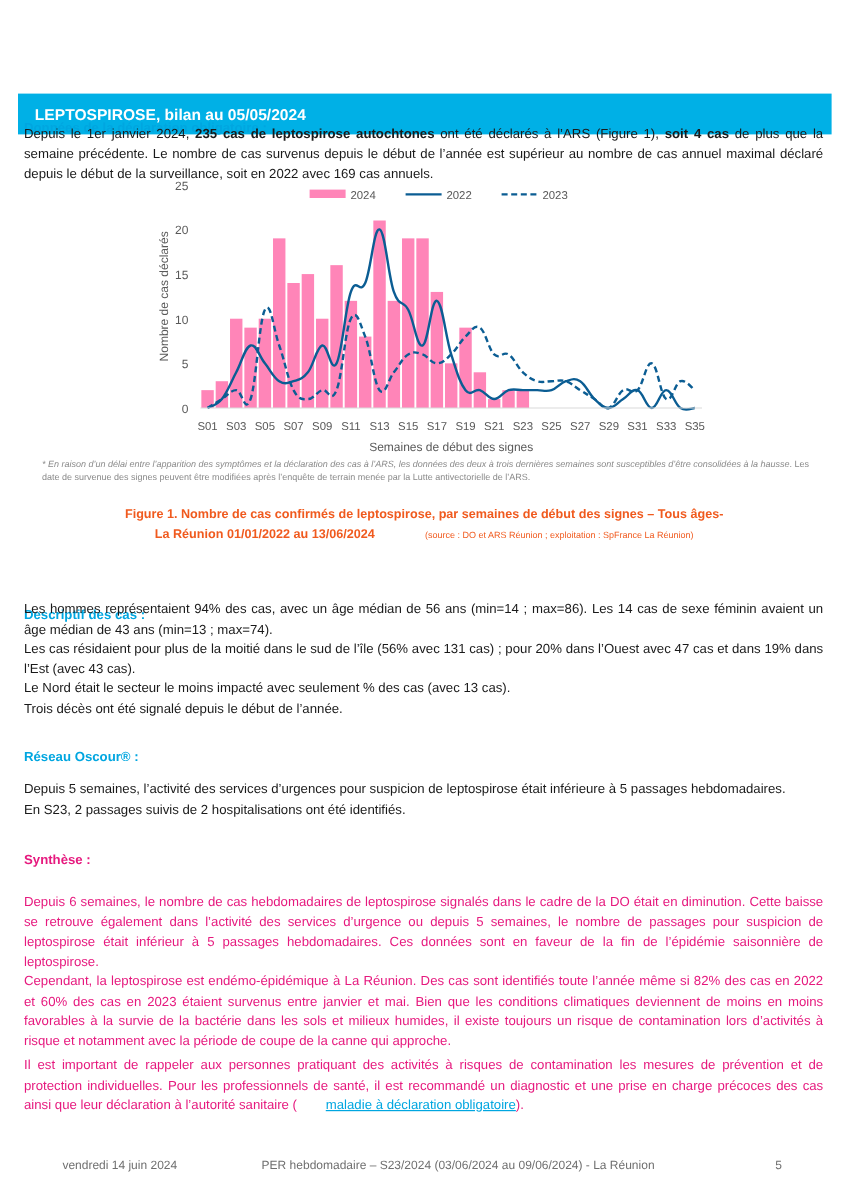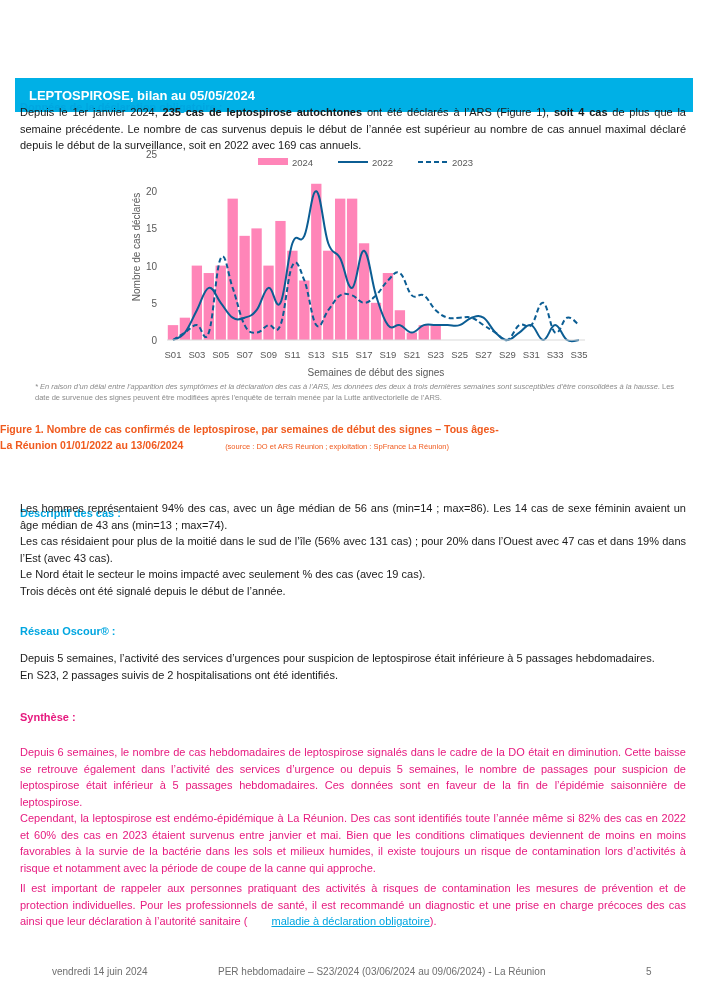--- a/index.html
+++ b/index.html
@@ -22,21 +22,21 @@
   .para b { font-weight: bold; }
   .pink { color: #e6197e; }
   .pink-title { color: #e6197e; }
   .chart-wrap { position: absolute; left: 110px; top: 140px; width: 500px; height: 240px; }
   .note {
     position: absolute; left: 35px; top: 381px; width: 640px; font-size: 7.5px;
     line-height: 11px; color: #8a8a8a;
   }
   .note i { font-style: italic; }
   .fig-caption {
-    position: absolute; left: 0; width: 707px; text-align: left; color: #f05a1e;
+    position: absolute; left: 0; width: 707px; text-align: center; color: #f05a1e;
     font-size: 10.5px; font-weight: bold;
   }
   .fig-caption .src { font-size: 7.5px; font-weight: normal; margin-left: 36px; }
   .link { color: #00a6e0; text-decoration: underline; cursor: pointer; margin-left: 24px; }
   .footer {
     position: absolute; top: 966px; font-size: 10px; color: #6f6f6f;
   }
 </style>
 </head>
 <body>
@@ -122,21 +122,21 @@
 
 <div class="note"><i>* En raison d’un délai entre l’apparition des symptômes et la déclaration des cas à l’ARS, les données des deux à trois dernières semaines sont susceptibles d’être consolidées à la hausse</i><span>. Les date de survenue des signes peuvent être modifiées après l’enquête de terrain menée par la Lutte antivectorielle de l’ARS.</span></div>
 
 <div class="fig-caption" style="top:423px;">Figure 1. Nombre de cas confirmés de leptospirose, par semaines de début des signes – Tous âges-</div>
 <div class="fig-caption" style="top:439px;"><span>La Réunion 01/01/2022 au 13/06/2024</span>&nbsp;&nbsp;<span class="src">(source : DO et ARS Réunion ; exploitation : SpFrance La Réunion)</span></div>
 
 <div class="section-title" style="top:486px;">Descriptif des cas :</div>
 <div class="para" style="top:500px;">
   <div>Les hommes représentaient 94% des cas, avec un âge médian de 56 ans (min=14 ; max=86). Les 14 cas de sexe féminin avaient un âge médian de 43 ans (min=13 ; max=74).</div>
   <div>Les cas résidaient pour plus de la moitié dans le sud de l’île (56% avec 131 cas) ; pour 20% dans l’Ouest avec 47 cas et dans 19% dans l’Est (avec 43 cas).</div>
-  <div>Le Nord était le secteur le moins impacté avec seulement % des cas (avec 19 cas).</div>
+  <div>Le Nord était le secteur le moins impacté avec seulement % des cas (avec 13 cas).</div>
   <div>Trois décès ont été signalé depuis le début de l’année.</div>
 </div>
 
 <div class="section-title" style="top:604px;">Réseau Oscour® :</div>
 <div class="para" style="top:650px;">
   <div>Depuis 5 semaines, l’activité des services d’urgences pour suspicion de leptospirose était inférieure à 5 passages hebdomadaires.</div>
   <div>En S23, 2 passages suivis de 2 hospitalisations ont été identifiés.</div>
 </div>
 
 <div class="section-title pink-title" style="top:690px;">Synthèse :</div>

